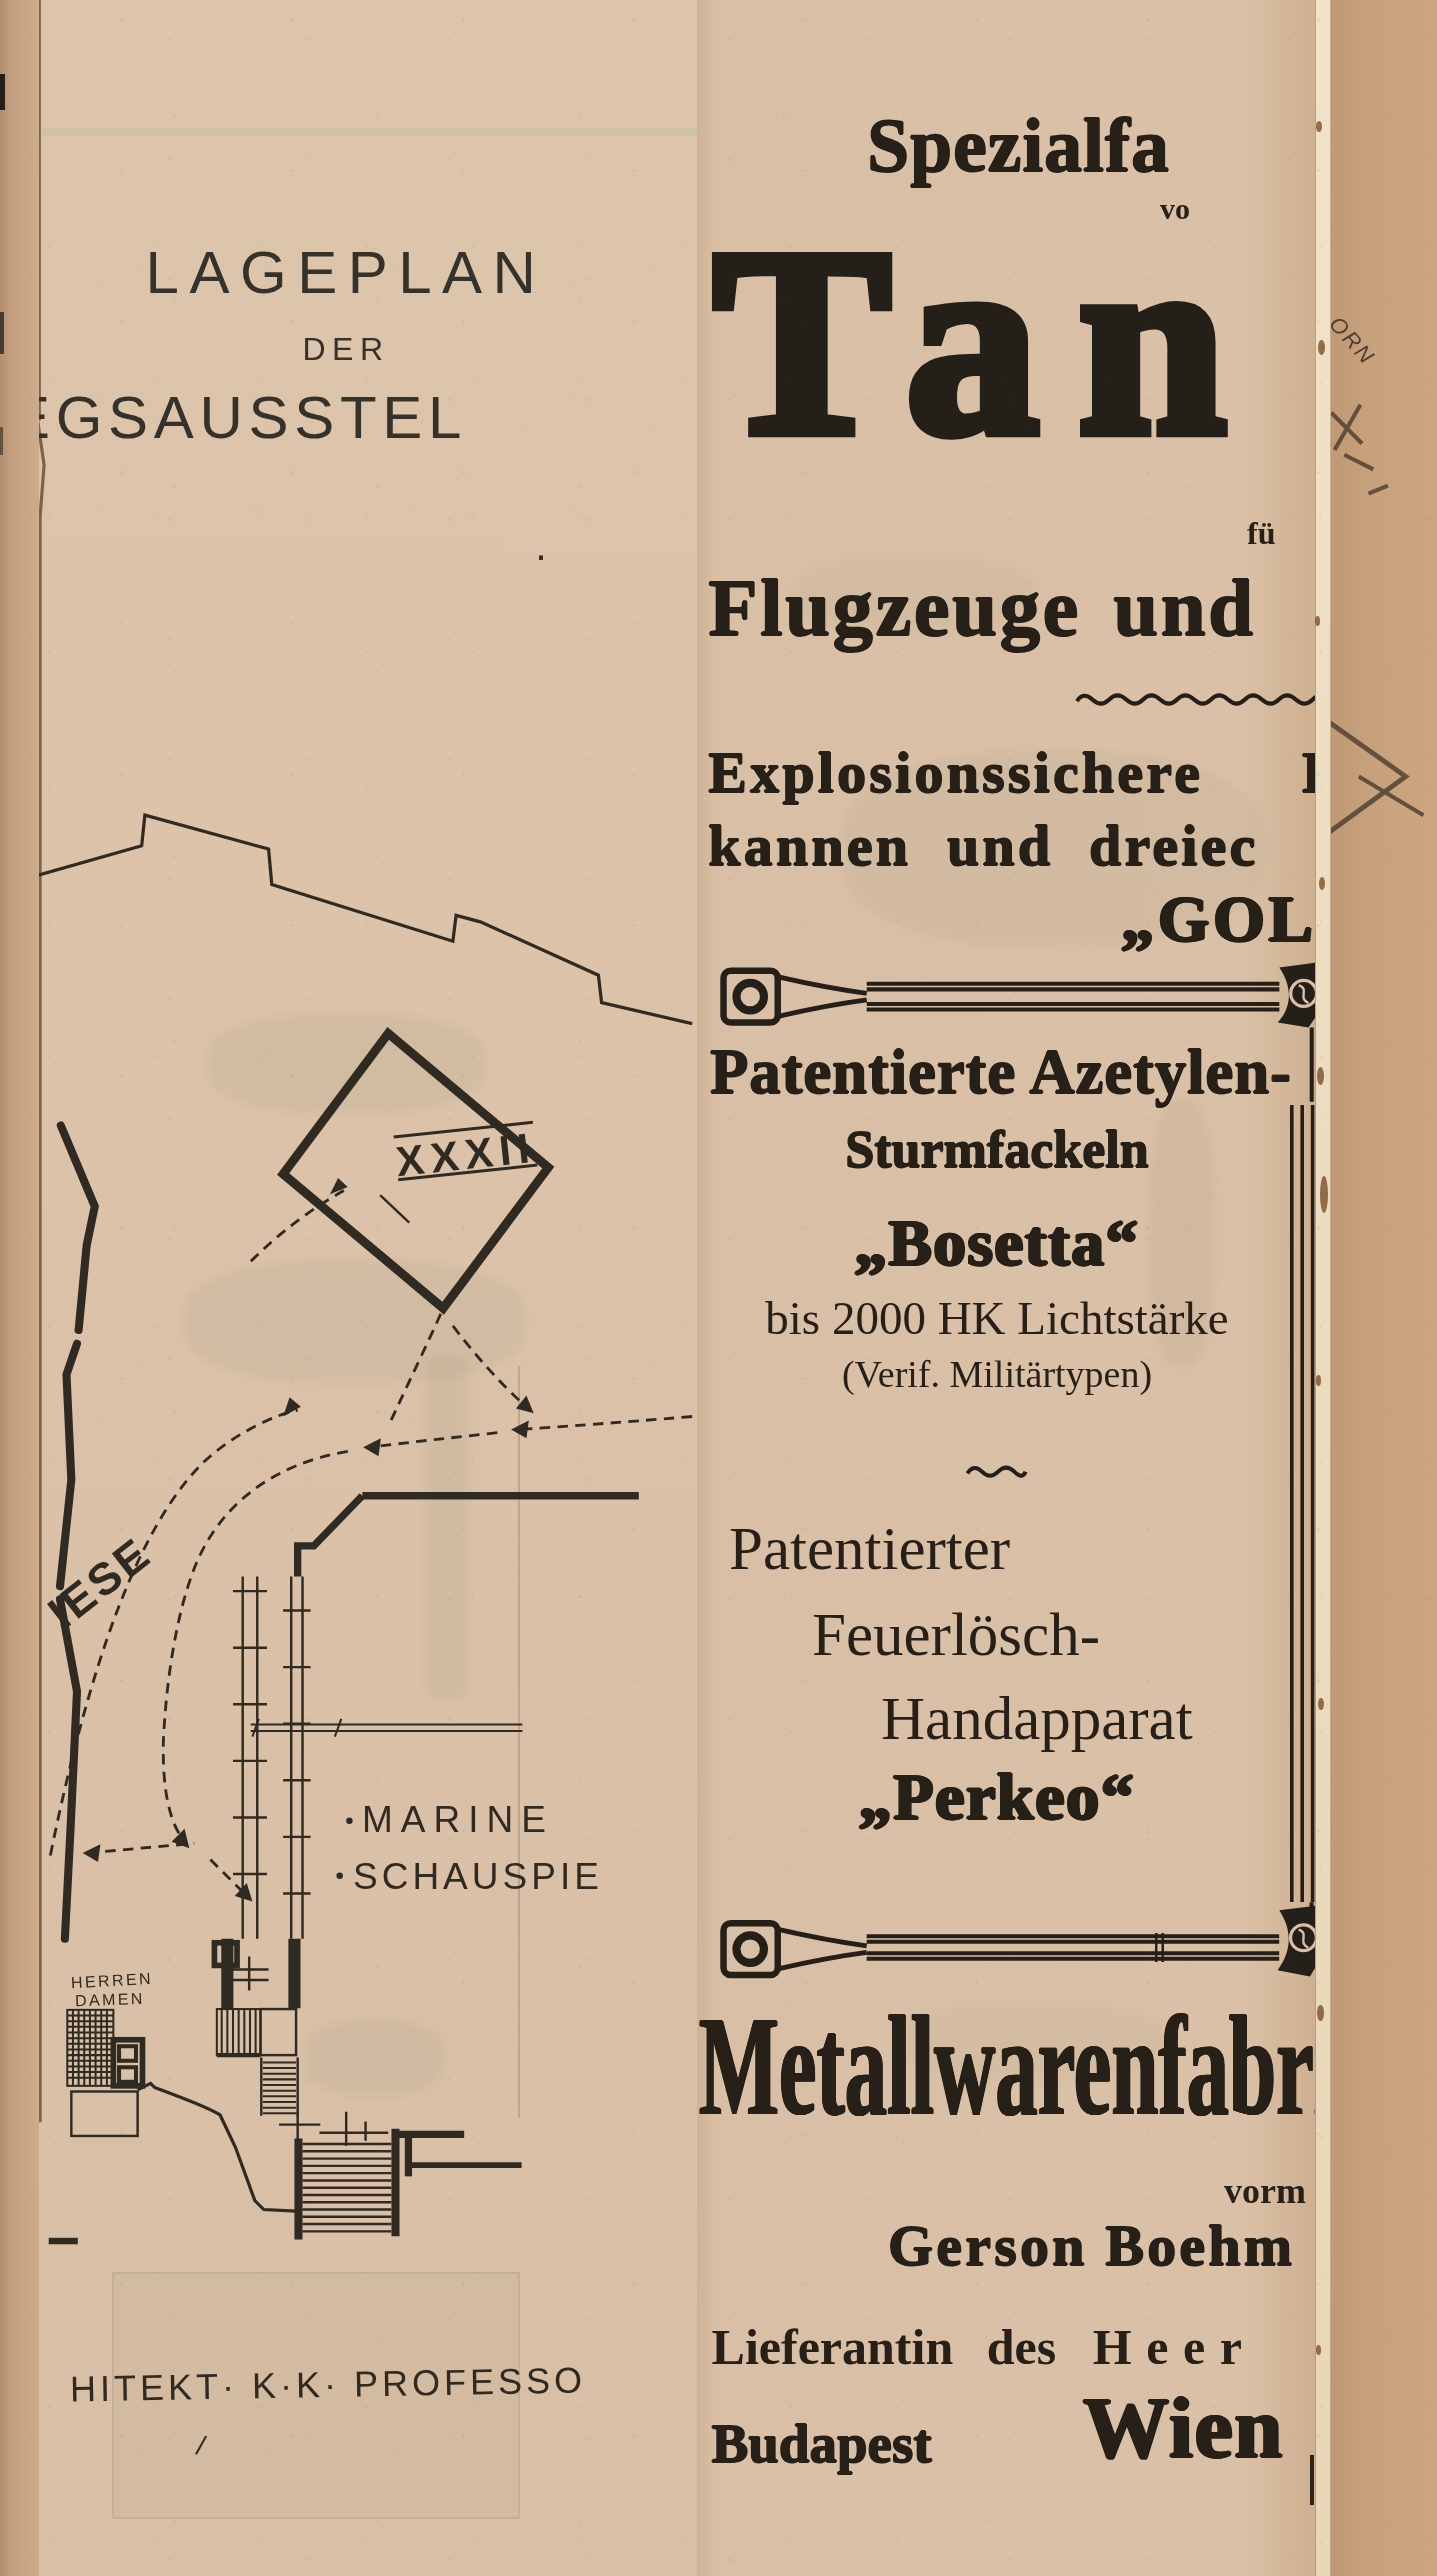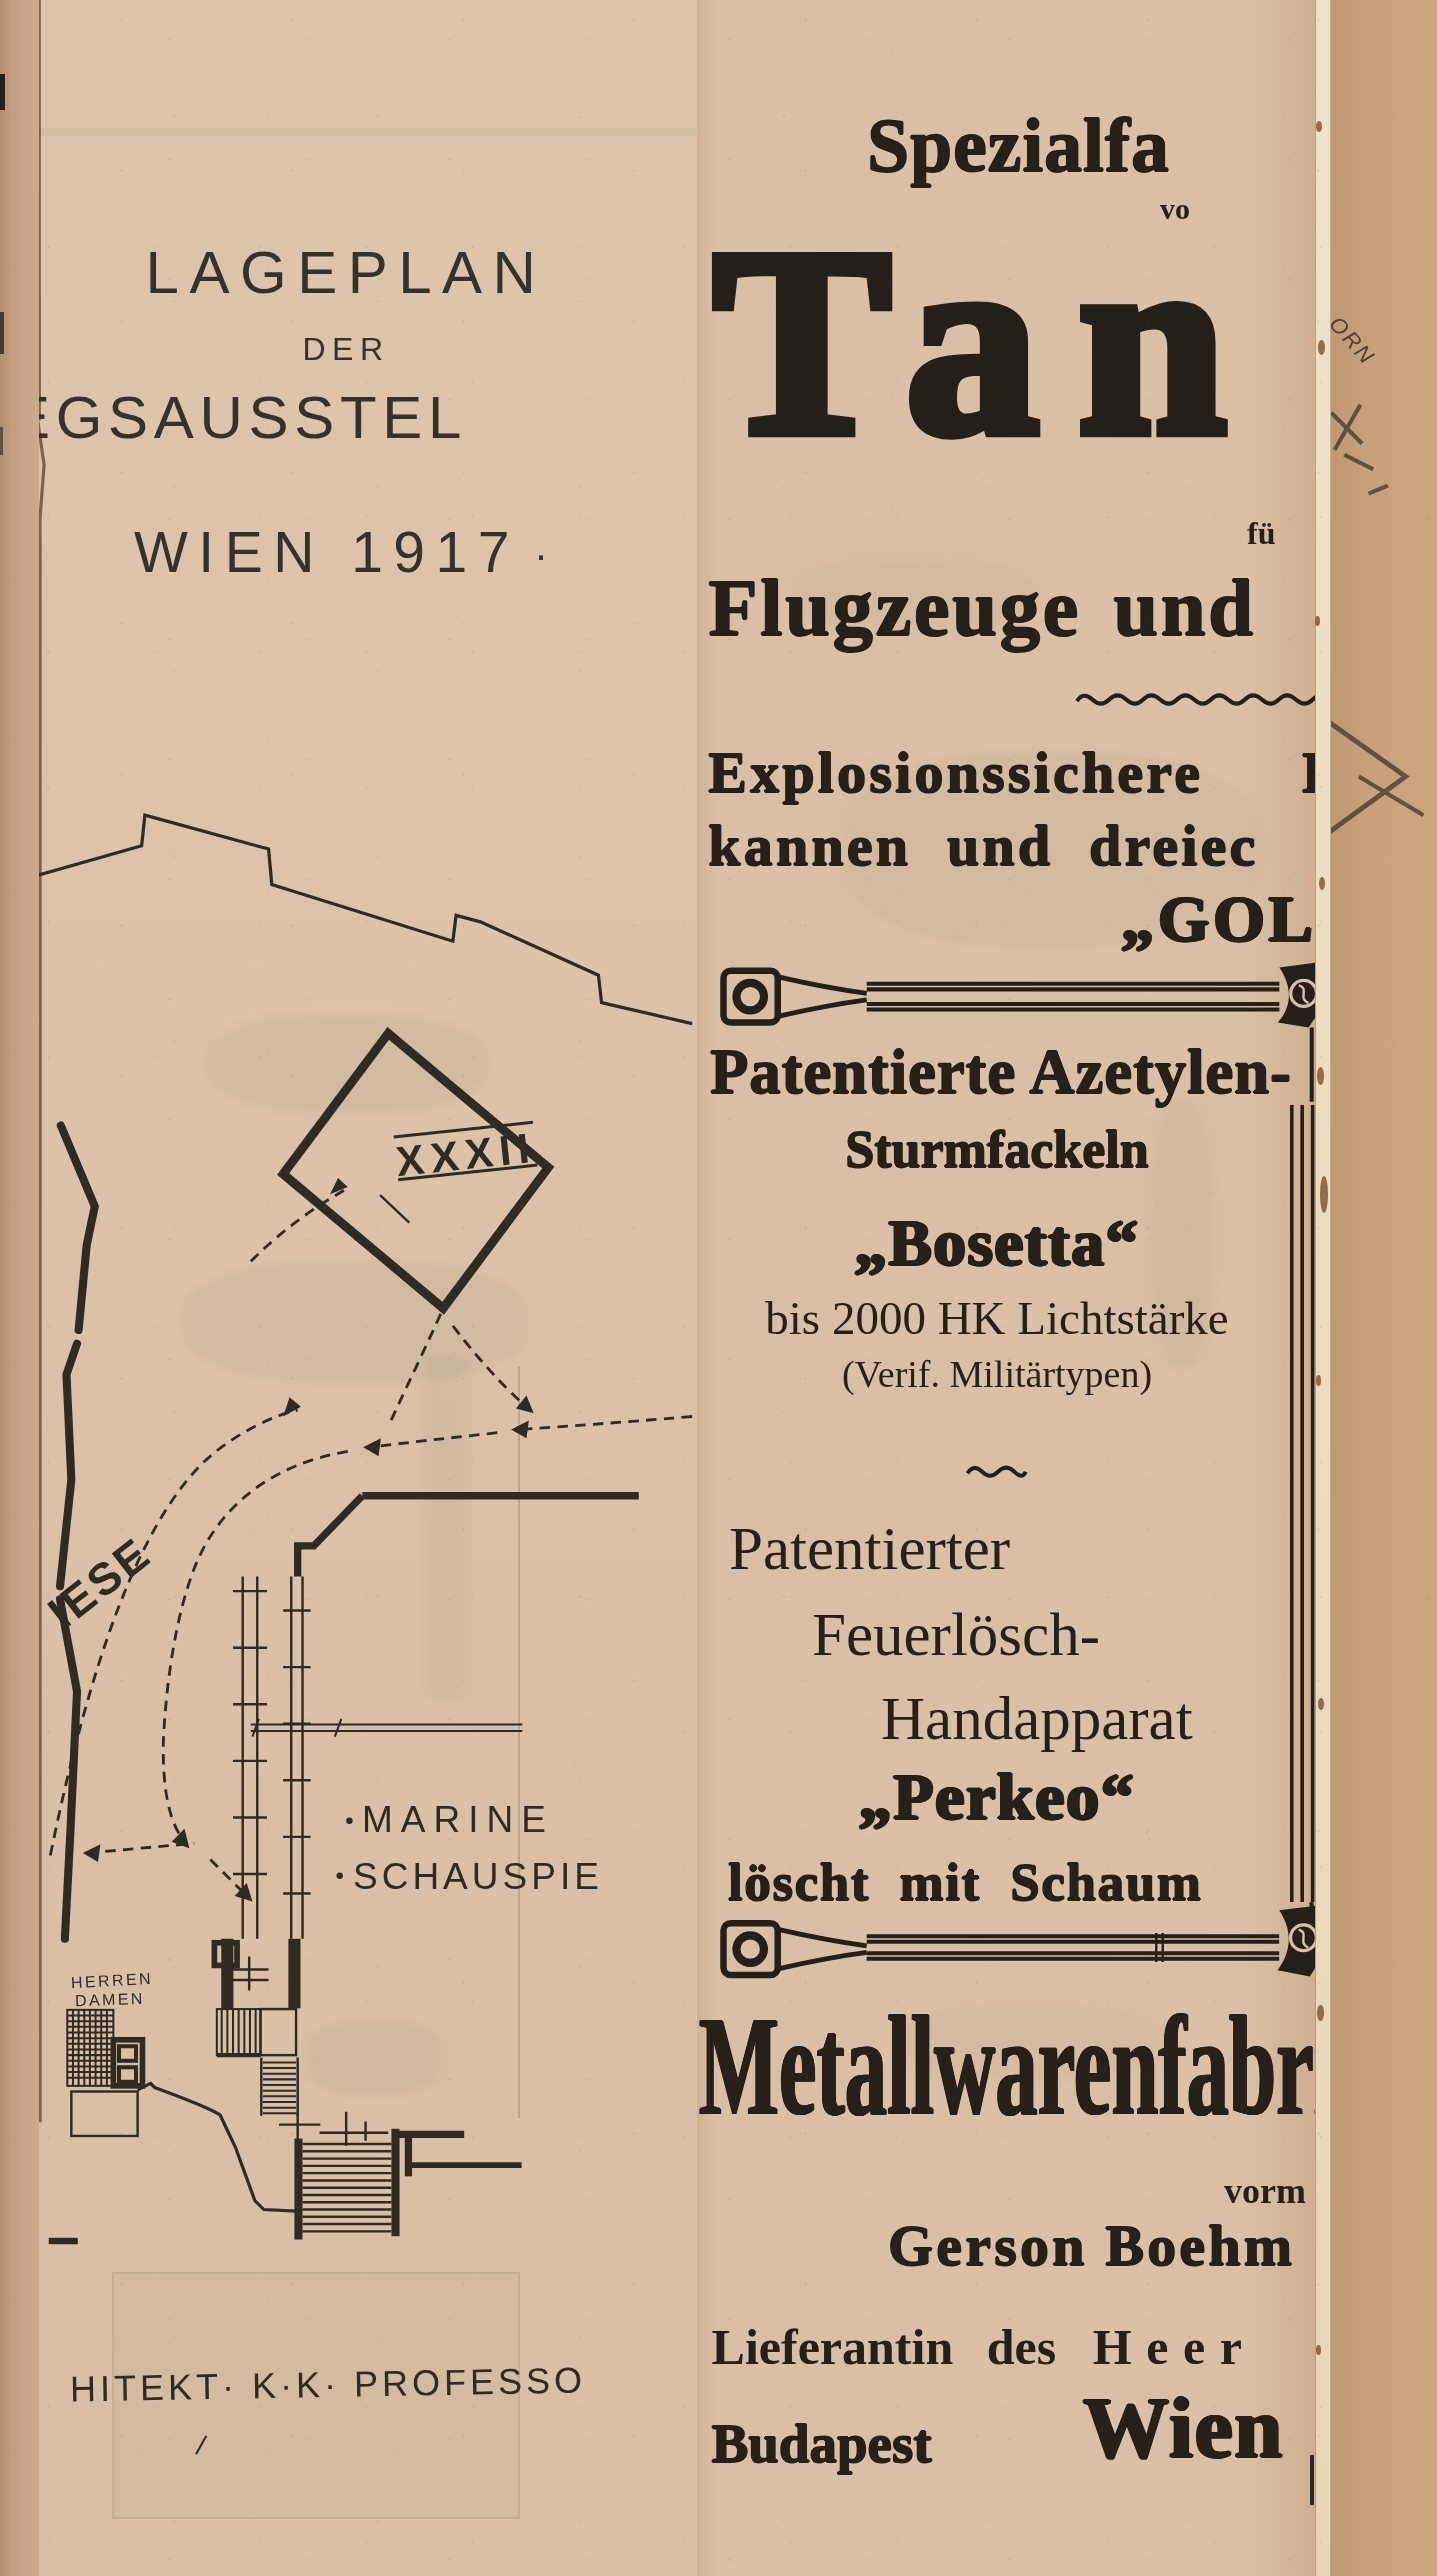--- a/index.html
+++ b/index.html
@@ -67,21 +67,20 @@
 
     <div class="abs" style="left:0;top:128px;width:658px;height:8px;background:rgba(186,190,150,.45);"></div>
 
     <svg class="abs" style="left:0;top:0;" width="49" height="2183" viewBox="0 0 60 2700">
       <path d="M0,0 L0,520 M-2,520 L6,575 L1,640 L1,2625" stroke="#6a533c" stroke-width="4" fill="none" opacity=".85"></path>
     </svg>
 
     <div class="t sans ctr" style="left:0;top:333px;width:614px;font-size:32px;letter-spacing:6.5px;color:#35322b;">DER</div>
     <div class="t sans ctr" style="left:0;top:243px;width:614px;font-size:60px;letter-spacing:10.5px;color:#35322b;">LAGEPLAN</div>
     <div class="t sans" style="left:-29px;top:388px;font-size:60px;letter-spacing:5.7px;color:#35322b;">EGSAUSSTEL</div>
-    <div class="t sans" style="left:95px;top:524px;font-size:57px;letter-spacing:10.5px;color:#35322b;">WIEN 1917</div>
     <div class="t sans" style="left:495px;top:534px;font-size:42px;color:#35322b;">·</div>
 
     <div class="bleed" style="left:170px;top:1015px;width:275px;height:97px;"></div>
     <div class="bleed" style="left:146px;top:1261px;width:340px;height:121px;opacity:.9;"></div>
     <div class="bleed" style="left:388px;top:1358px;width:40px;height:340px;border-radius:8px;"></div>
     <div class="bleed" style="left:267px;top:2021px;width:137px;height:73px;"></div>
     <div class="abs" style="left:73px;top:2272px;width:404px;height:243px;border:2.4px solid rgba(108,118,92,.16);
                 background:rgba(108,118,92,.05);"></div>
 
     <div class="crease-v" style="left:479px;top:1366px;height:752px;"></div>
@@ -235,21 +234,20 @@
     <div class="t serif ctr fat2" style="left:13px;top:1211px;width:574px;font-size:65px;font-weight:700;letter-spacing:1.6px;">„Bosetta“</div>
     <div class="t serif ctr" style="left:13px;top:1295px;width:574px;font-size:47px;">bis 2000 HK Lichtstärke</div>
     <div class="t serif ctr" style="left:13px;top:1355px;width:574px;font-size:38px;">(Verif. Militärtypen)</div>
     <svg class="abs" style="left:267px;top:1462px;" width="65" height="21" viewBox="0 0 80 26">
       <path d="M4,14 Q12,2 22,12 T42,12 T62,12 T76,12" stroke="#241f18" stroke-width="5" fill="none"></path>
     </svg>
     <div class="t serif" style="left:32px;top:1518px;font-size:61px;">Patentierter</div>
     <div class="t serif" style="left:184px;top:1688px;font-size:61px;">Handapparat</div>
     <div class="t serif" style="left:115px;top:1604px;font-size:61px;">Feuerlösch-</div>
     <div class="t serif ctr fat2" style="left:13px;top:1764px;width:574px;font-size:66px;font-weight:700;letter-spacing:1.6px;">„Perkeo“</div>
-    <div class="t serif fat1" style="left:31px;top:1856px;font-size:53px;font-weight:700;letter-spacing:1.6px;word-spacing:14.6px;">löscht mit Schaum</div>
 
     <svg class="abs" style="left:16px;top:1902px;" width="639" height="91" viewBox="0 0 790 112">
       <g stroke="#241f18" fill="none">
         <rect x="13" y="26" width="67" height="64" rx="9" stroke-width="8"></rect>
         <circle cx="46" cy="58" r="17" stroke-width="10"></circle>
         <path d="M82,34 C130,45 160,50 190,54 M82,82 C130,71 160,66 190,62" stroke-width="6"></path>
         <path d="M190,42 L700,42 M190,49 L700,49 M190,63 L700,63 M190,70 L700,70" stroke-width="5"></path>
         <path d="M548,38 L548,74 M556,38 L556,74" stroke-width="3"></path>
         <path d="M700,10 L748,4 L762,52 L738,92 L698,84 C716,60 716,34 700,10 Z" fill="#241f18" stroke="none"></path>
         <circle cx="730" cy="44" r="16" stroke="#d9bfa5" stroke-width="4"></circle>

